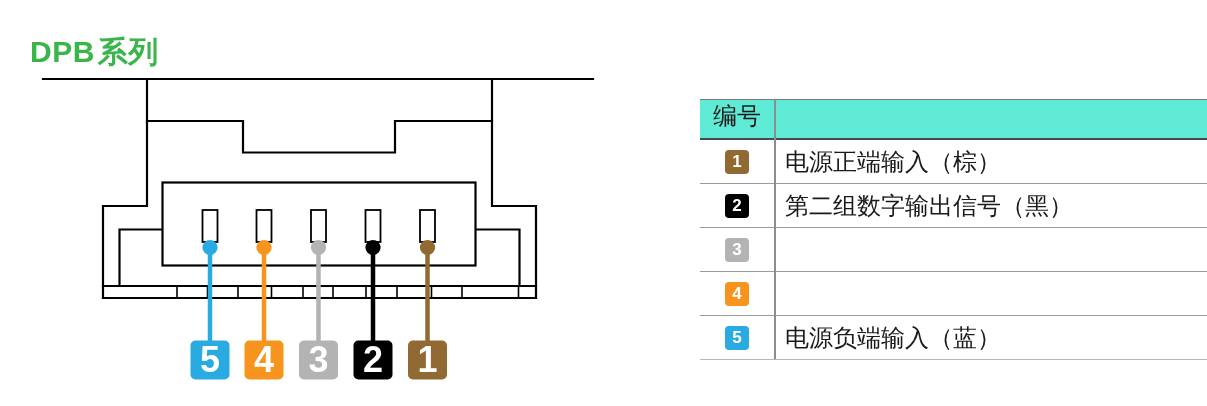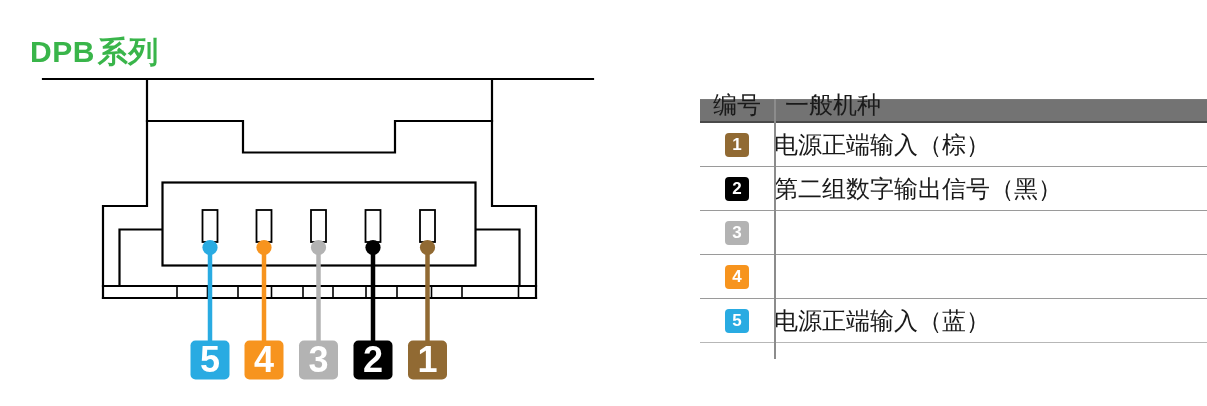--- a/index.html
+++ b/index.html
@@ -20,38 +20,38 @@
 
   
   .diagram{position:absolute;left:0;top:0;}
 
   
   .pin-table{
     position:absolute;left:700px;top:99px;width:507px;
     color:#1a1a1a;
   }
   .t-header{
-    height:24px;box-sizing:border-box;
-    background:#737373;
+    height:41px;box-sizing:border-box;
+    background:#5eead4;
     border-top:1.5px solid #7a7a7a;
     border-bottom:2.5px solid #4a4a4a;
-    display:flex;align-items:flex-end;
+    display:flex;align-items:flex-start;
     font-size:24px;
   }
   .th-num{width:74px;text-align:center;flex:0 0 74px;}
   .th-desc{padding-left:11px;}
   .t-row{
     height:44px;box-sizing:border-box;
     border-bottom:1.5px solid #9a9a9a;
     display:flex;align-items:center;
     font-size:24px;
   }
   .t-row:last-child{border-bottom:1.5px solid #b7b7b7;}
   .cell-num{width:74px;flex:0 0 74px;display:flex;justify-content:center;}
-  .cell-desc{white-space:nowrap;}
+  .cell-desc{padding-left:11px;white-space:nowrap;}
   .tbadge{
     width:24px;height:24px;border-radius:4px;
     display:flex;align-items:center;justify-content:center;
     color:#fff;font-weight:bold;font-size:17px;line-height:1;
   }
   .col-divider{
     position:absolute;left:74px;top:0;width:1.5px;height:260px;
     background:#8c8c8c;
   }
 </style>
@@ -141,21 +141,20 @@
       <rect x="408" y="340.5" width="39" height="39" rx="5" fill="#916A33"></rect>
       <text x="427.5" y="372" text-anchor="middle" font-size="36" font-weight="bold" fill="#ffffff">1</text>
     </g>
   </svg>
 
   <div class="pin-table">
     <div class="col-divider"></div>
 
     <div class="t-header">
       <div class="th-num">编号</div>
-      <div class="th-desc">一般机种</div>
     </div>
 
     <div class="t-row">
       <div class="cell-num">
         <span class="tbadge" style="background-color: rgb(145, 106, 51);">1</span>
       </div>
       <div class="cell-desc">电源正端输入（棕）</div>
     </div>
 
     <div class="t-row">
@@ -174,17 +173,17 @@
     <div class="t-row">
       <div class="cell-num">
         <span class="tbadge" style="background-color: rgb(247, 148, 30);">4</span>
       </div>
     </div>
 
     <div class="t-row">
       <div class="cell-num">
         <span class="tbadge" style="background-color: rgb(41, 171, 226);">5</span>
       </div>
-      <div class="cell-desc">电源正端输入（蓝）</div>
+      <div class="cell-desc">电源负端输入（蓝）</div>
     </div>
   </div>
 
 </div>
 
 </body></html>

